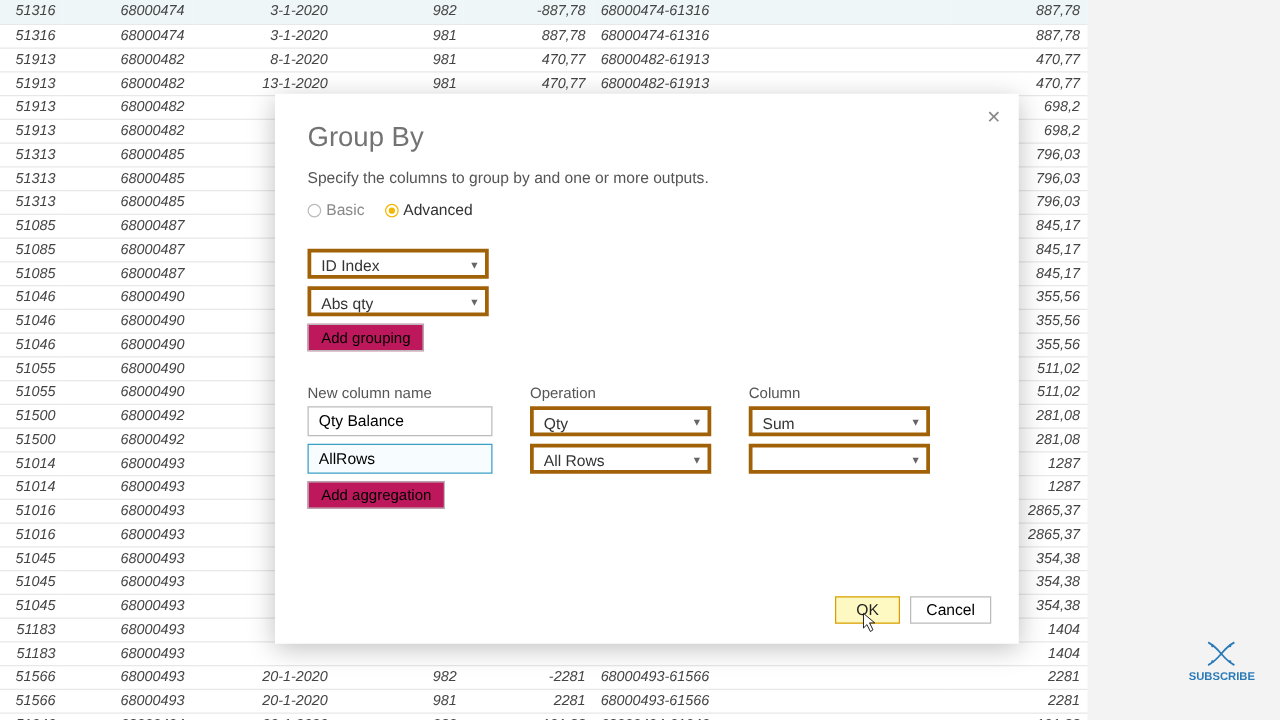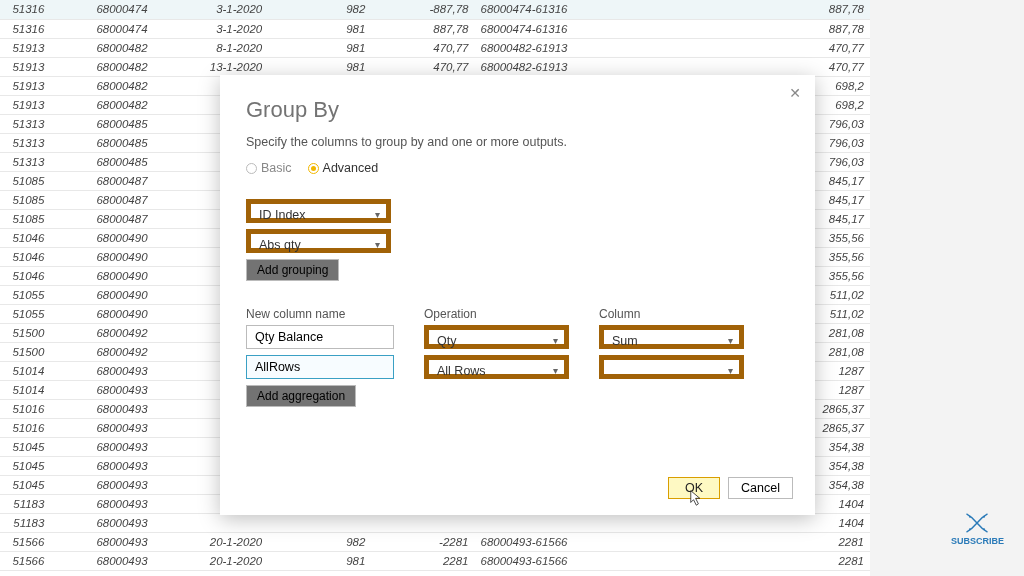--- a/index.html
+++ b/index.html
@@ -74,21 +74,21 @@
   .rmark {
     width:11px;height:11px;border:1px solid #bbb;border-radius:50%;
     display:inline-block;position:relative;
   }
   .radio.sel .rmark { border-color:#f2b700; }
   .radio.sel .rmark::after{
     content:'';position:absolute;top:2px;left:2px;width:5px;height:5px;
     border-radius:50%;background:#f2b700;
   }
   .select {
-    border:5px solid #a16207;
+    border:3px solid #a16207;
     height:24px;
     line-height:22px;
     padding:0 8px;
     font-size:12.5px;
     color:#333;
     position:relative;
     background:#fff;
     cursor:pointer;
   }
   .select::after {
@@ -101,21 +101,21 @@
   .txt {
     border:1px solid #bbb;
     height:24px;
     padding:0 8px;
     font-size:12.5px;
     width:148px;
   }
   .txt.active { border-color:#3aa0c4; background:#f7fcff;}
   .btn-small {
     border:1px solid #bbb;
-    background:#737373;
+    background:#be185d;
     padding:3px 10px;
     font-size:12px;
     cursor:pointer;
   }
   .section-labels { display:flex; gap:30px; margin-bottom:4px; font-size:12px; color:#555;}
   .section-labels span:nth-child(1){width:148px;}
   .section-labels span:nth-child(2){width:145px;}
   .row { display:flex; gap:30px; margin-bottom:6px;align-items:flex-end; }
   .stack > * { margin-bottom:6px; display:block;}
   .footer {

